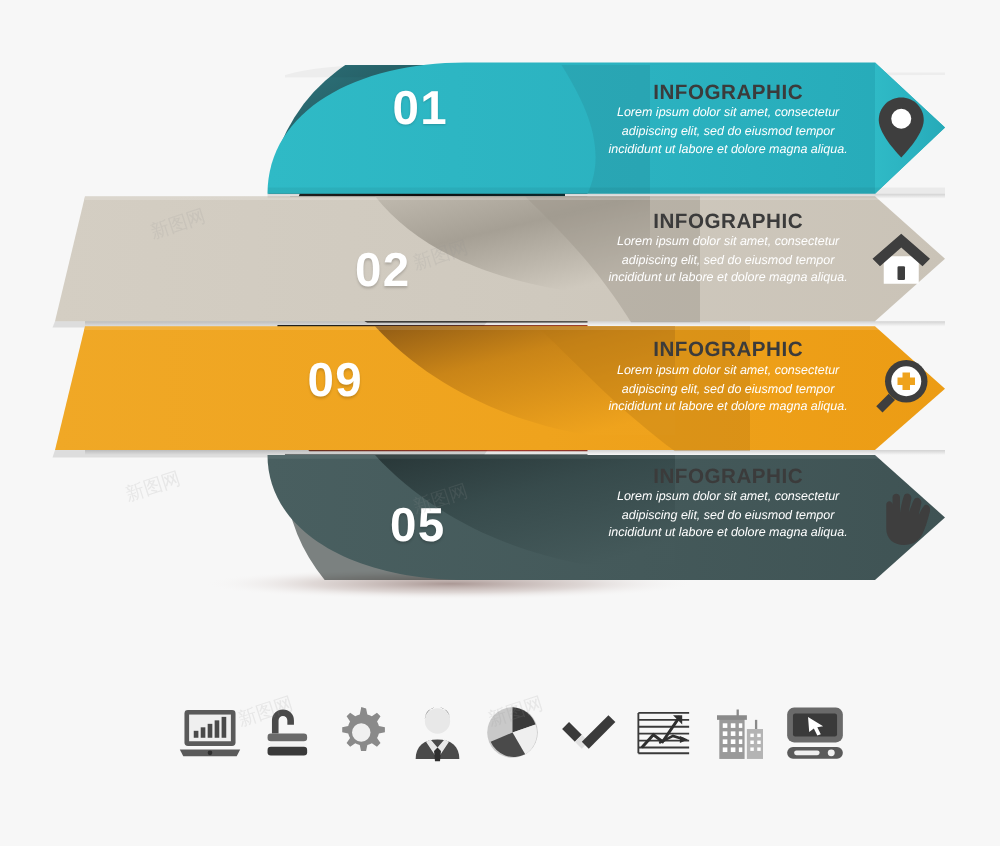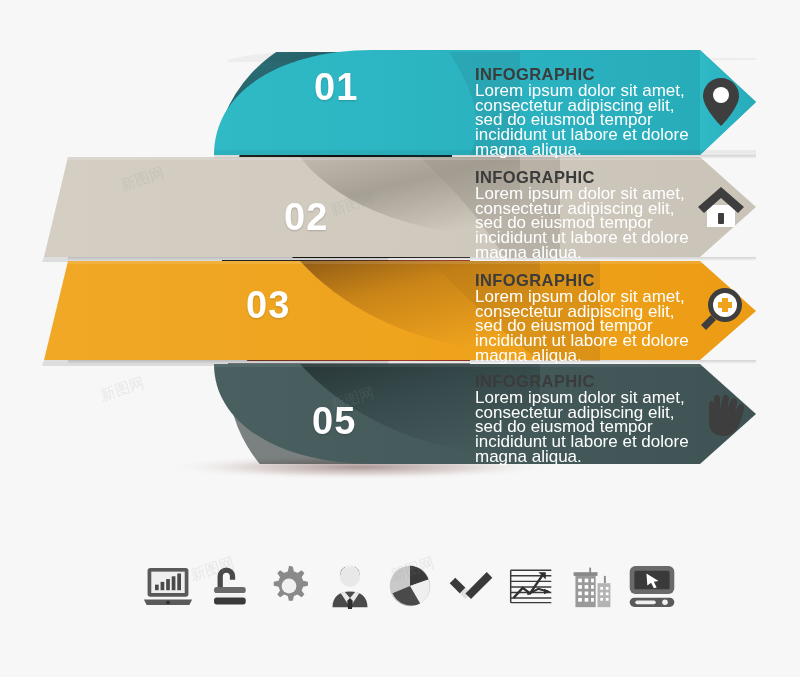--- a/index.html
+++ b/index.html
@@ -21,33 +21,35 @@
     color:#ffffff;
     font-weight:bold;
     font-size:38px;
     letter-spacing:1px;
     text-shadow:0 1px 2px rgba(0,0,0,.18);
     pointer-events:none;
   }
   .band-text{
     position:absolute;
     width:215px;
+    text-align:center;
     pointer-events:none;
   }
   .band-title{
     font-size:16.5px;
     font-weight:bold;
     letter-spacing:.4px;
     margin:0 0 1px 0;
     line-height:1.1;
   }
   .band-desc{
-    font-size:17px;
+    font-size:10px;
     line-height:14.6px;
     margin:0;
+    font-style:italic;
   }
   .light-copy .band-title{color:#3b3b3b;}
   .light-copy .band-desc{color:#ffffff;}
   .dark-copy  .band-title{color:#3b3b3b;}
   .dark-copy  .band-desc{color:#ffffff;}
 
   
   #icon-grid{
     position:absolute;
     left:140px;top:552px;
@@ -264,21 +266,21 @@
       <rect x="214" y="364" width="542" height="3" fill="#fff" opacity="0.07"></rect>
     </g>
 
     <rect x="214" y="155" width="542" height="4" fill="url(#edgeShadow)" opacity="0.5"></rect>
     <rect x="68" y="257" width="688" height="4" fill="url(#edgeShadow)" opacity="0.5"></rect>
     <rect x="68" y="360" width="688" height="4" fill="url(#edgeShadow)" opacity="0.5"></rect>
   </svg>
 
   <div class="band-number" style="left:314px;top:66px;">01</div>
   <div class="band-number" style="left:284px;top:196px;">02</div>
-  <div class="band-number" style="left:246px;top:284px;">03</div>
+  <div class="band-number" style="left:246px;top:284px;">09</div>
   <div class="band-number" style="left:312px;top:400px;">05</div>
 
   <div class="band-text light-copy" style="left:475px;top:65px;">
     <p class="band-title">INFOGRAPHIC</p>
     <p class="band-desc">Lorem ipsum dolor sit amet, consectetur adipiscing elit, sed do eiusmod tempor incididunt ut labore et dolore magna aliqua.</p>
   </div>
 
   <div class="band-text dark-copy" style="left:475px;top:168px;">
     <p class="band-title">INFOGRAPHIC</p>
     <p class="band-desc">Lorem ipsum dolor sit amet, consectetur adipiscing elit, sed do eiusmod tempor incididunt ut labore et dolore magna aliqua.</p>

